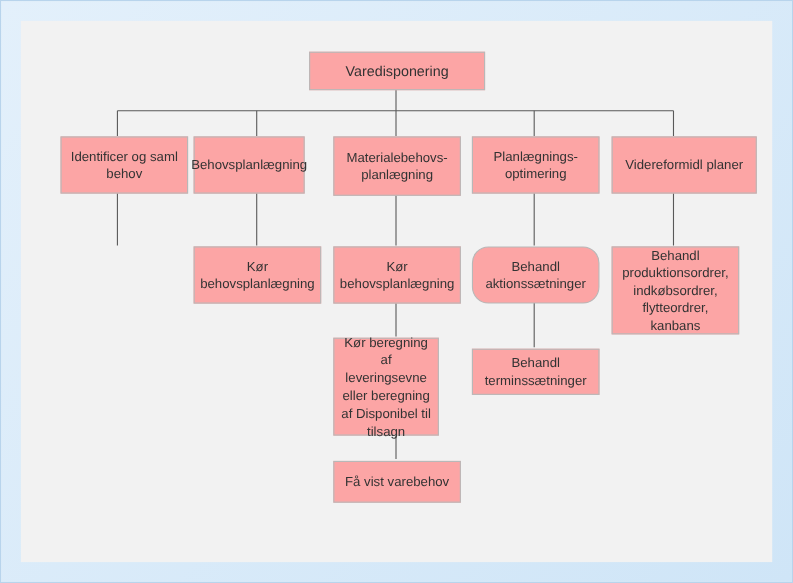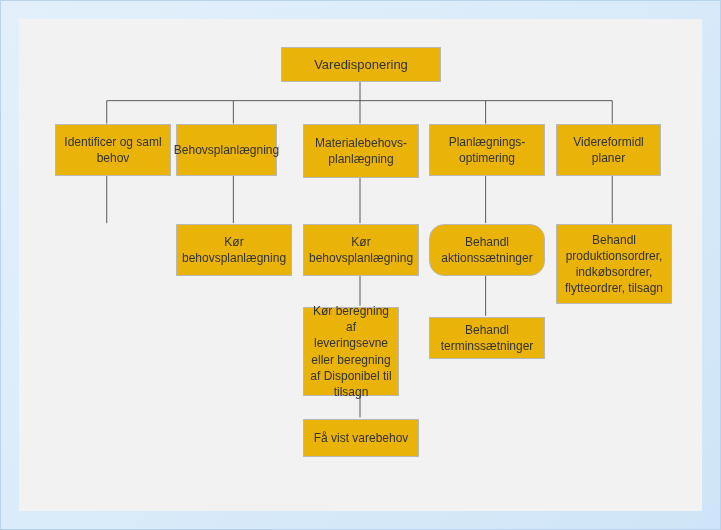--- a/index.html
+++ b/index.html
@@ -22,21 +22,21 @@
   }
   .canvas {
     position: relative;
     width: 100%;
     height: 100%;
     background: #f2f2f2;
     box-sizing: border-box;
   }
   .box {
     position: absolute;
-    background: #eab308;
+    background: #fca5a5;
     border: 1px solid #b8b8b8;
     box-sizing: border-box;
     display: flex;
     align-items: center;
     justify-content: center;
     text-align: center;
     padding: 16px 6px;
     font-weight: 300;
     line-height: 1.35;
   }
@@ -92,35 +92,35 @@
     </div>
     <div class="box" style="left:157px; top:105px; width:101px; height:52px;">
       <span>Behovsplanlægning</span>
     </div>
     <div class="box" style="left:284px; top:105px; width:116px; height:54px;">
       <span>Materialebehovs-planlægning</span>
     </div>
     <div class="box" style="left:410px; top:105px; width:116px; height:52px;">
       <span>Planlægnings-optimering</span>
     </div>
-    <div class="box" style="left:537px; top:105px; width:105px; height:52px;">
+    <div class="box" style="left:537px; top:105px; width:132px; height:52px;">
       <span>Videreformidl planer</span>
     </div>
 
     <div class="box" style="left:157px; top:205px; width:116px; height:52px;">
       <span>Kør behovsplanlægning</span>
     </div>
     <div class="box" style="left:284px; top:205px; width:116px; height:52px;">
       <span>Kør behovsplanlægning</span>
     </div>
     <div class="box" style="left:410px; top:205px; width:116px; height:52px;border-radius:15px;">
       <span>Behandl aktionssætninger</span>
     </div>
     <div class="box" style="left:537px; top:205px; width:116px; height:80px;">
-      <span>Behandl produktionsordrer, indkøbsordrer, flytteordrer, tilsagn</span>
+      <span>Behandl produktionsordrer, indkøbsordrer, flytteordrer, kanbans</span>
     </div>
 
     <div class="box" style="left:284px; top:288px; width:96px; height:89px;">
       <span>Kør beregning af leveringsevne eller beregning af Disponibel til tilsagn</span>
     </div>
 
     <div class="box" style="left:410px; top:298px; width:116px; height:42px;">
       <span>Behandl terminssætninger</span>
     </div>
 

